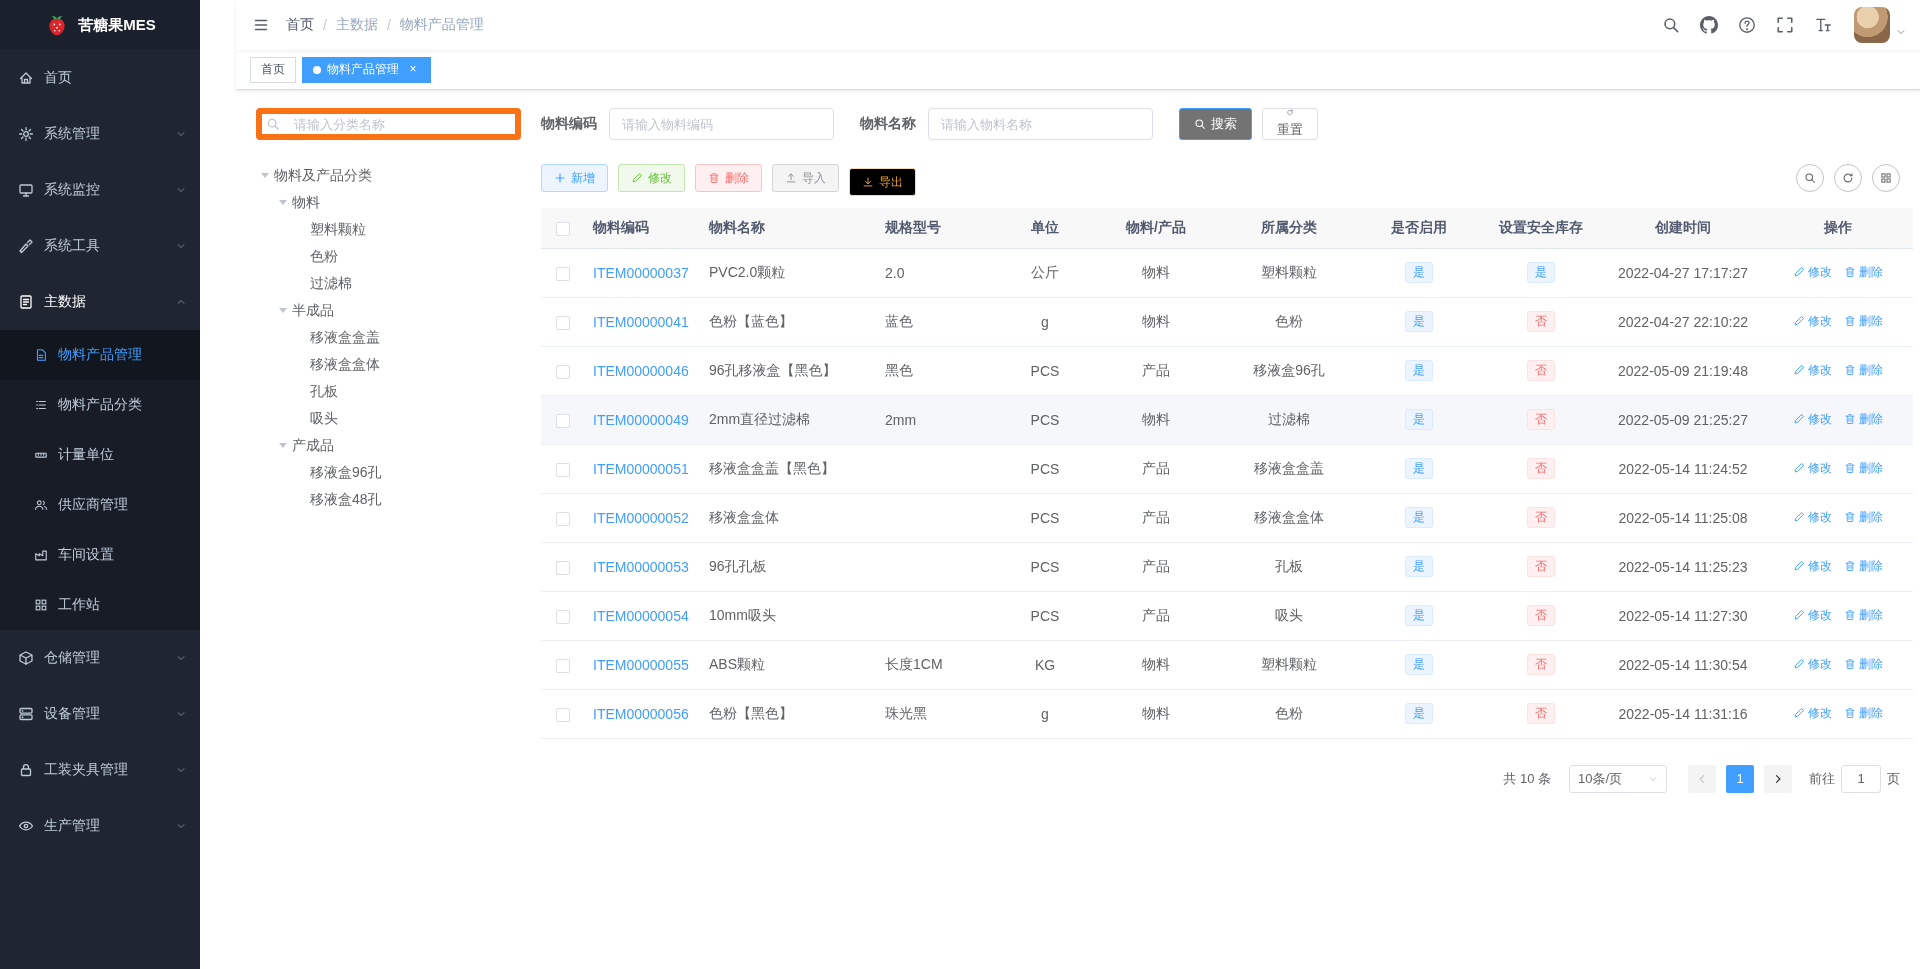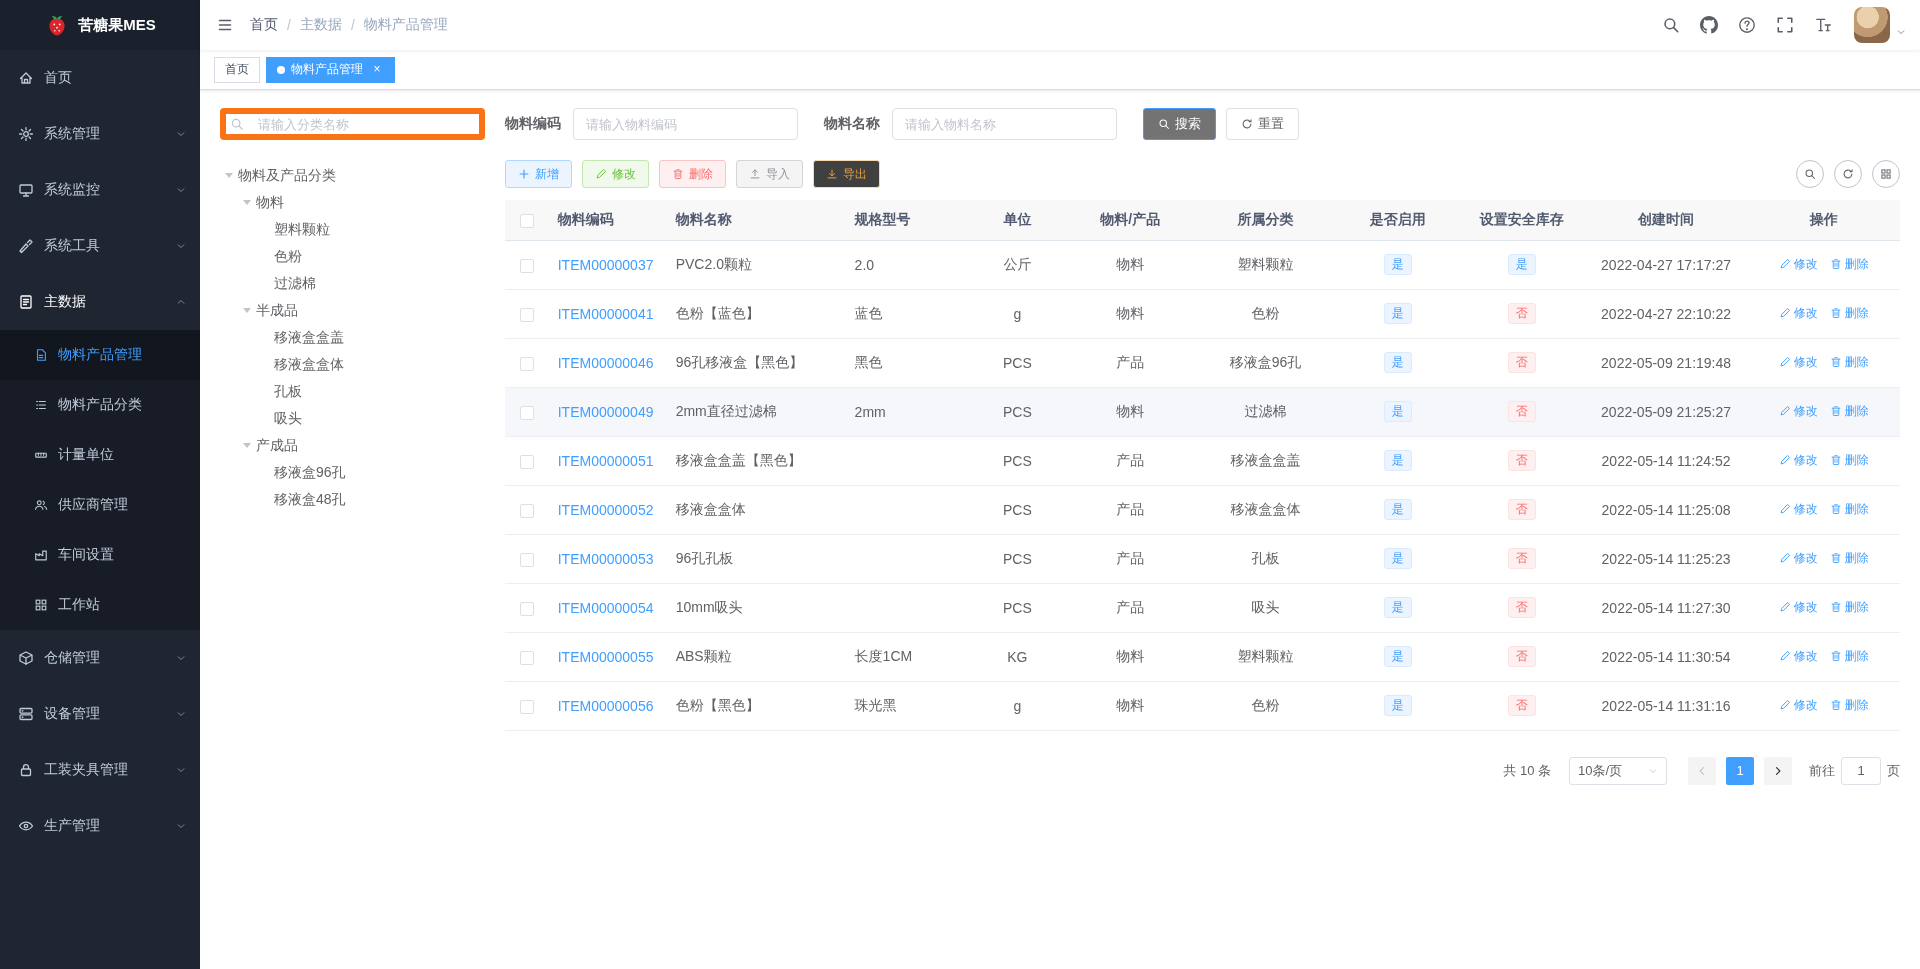--- a/index.html
+++ b/index.html
@@ -1,18 +1,18 @@
 <!DOCTYPE html>
 <html><head>
 <meta charset="utf-8">
 <style>
   * { box-sizing: border-box; margin: 0; padding: 0; }
   html,body { width: 1920px; height: 969px; overflow: hidden; }
   body { font-family: "Liberation Sans", "DejaVu Sans", sans-serif; background: #fff; color: #303133; font-size: 14px; }
-  .app { display: flex; width: 1920px; height: 969px; }
+  .app { display: flex; width: 1920px; height: 969px; gap: 36px; }
 
   
   .sidebar { width: 200px; flex-shrink: 0; background: #1f2531; display: flex; flex-direction: column; }
   .logo { height: 50px; display: flex; align-items: center; justify-content: center; gap: 8px; background: #1b212c; cursor: pointer; }
   .logo-ic { width: 26px; height: 26px; }
   .logo-text { color: #fff; font-weight: bold; font-size: 15px; }
   .menu { flex: 1; overflow: hidden; }
   .menu-item { height: 56px; display: flex; align-items: center; padding: 0 14px 0 18px; color: #bfcbd9; font-size: 14px; cursor: pointer; }
   .menu-item.expanded { color: #ffffff; }
   .menu-item .mi-label { margin-left: 10px; white-space: nowrap; }
@@ -66,27 +66,27 @@
   .table-panel { flex: 1; min-width: 0; display: flex; flex-direction: column; }
 
   .filter-row { display: flex; align-items: center; }
   .filter-label { font-weight: bold; color: #606266; font-size: 14px; margin-right: 12px; }
   .filter-input { width: 225px; height: 32px; border: 1px solid #dcdfe6; border-radius: 4px; padding: 0 12px; font-size: 13px; color: #606266; outline: none; margin-right: 26px; font-family: inherit; }
   .filter-input::placeholder { color: #c0c4cc; }
 
   .btn { display: inline-flex; align-items: center; gap: 5px; height: 32px; padding: 0 14px; border-radius: 3px;
          border: 1px solid #dcdfe6; background: #fff; color: #606266; font-size: 13px; cursor: pointer; font-family: inherit; }
   .btn-primary { background: #737373; border-color: #409eff; color: #fff; margin-right: 10px; }
-  .btn-default { color: #606266; }
+  .btn-default { color: #606266; flex-direction: column; }
   .btn.sm { height: 28px; padding: 0 12px; font-size: 12px; margin-right: 10px; }
   .plain-primary { background: #ecf5ff; border-color: #b3d8ff; color: #409eff; }
   .plain-success { background: #f0f9eb; border-color: #c2e7b0; color: #67c23a; }
   .plain-danger  { background: #fef0f0; border-color: #fbc4c4; color: #f56c6c; }
   .plain-info    { background: #f4f4f5; border-color: #d3d4d6; color: #909399; }
-  .plain-warning { background: #404040; border-color: #f5dab1; color: #e6a23c; }
+  .plain-warning { background: #000000; border-color: #f5dab1; color: #e6a23c; margin-top: 8px; }
 
   .toolbar-row { display: flex; align-items: center; margin-top: 20px; }
   .toolbar-spacer { flex: 1; }
   .circle-btn { width: 28px; height: 28px; border-radius: 50%; border: 1px solid #c0c4cc; background: #fff; color: #606266;
                 display: inline-flex; align-items: center; justify-content: center; margin-left: 10px; cursor: pointer; }
 
   table { width: 100%; border-collapse: collapse; table-layout: fixed; margin-top: 12px; font-size: 14px; }
   thead th { background: #f8f8f9; color: #515a6e; font-weight: bold; height: 40px; border-bottom: 1px solid #dfe6ec; padding: 0 8px; }
   tbody td { height: 49px; border-bottom: 1px solid #ebeef5; color: #606266; padding: 0 8px; overflow: hidden; white-space: nowrap; }
   tbody tr:nth-child(4) { background: #f5f7fa; }

